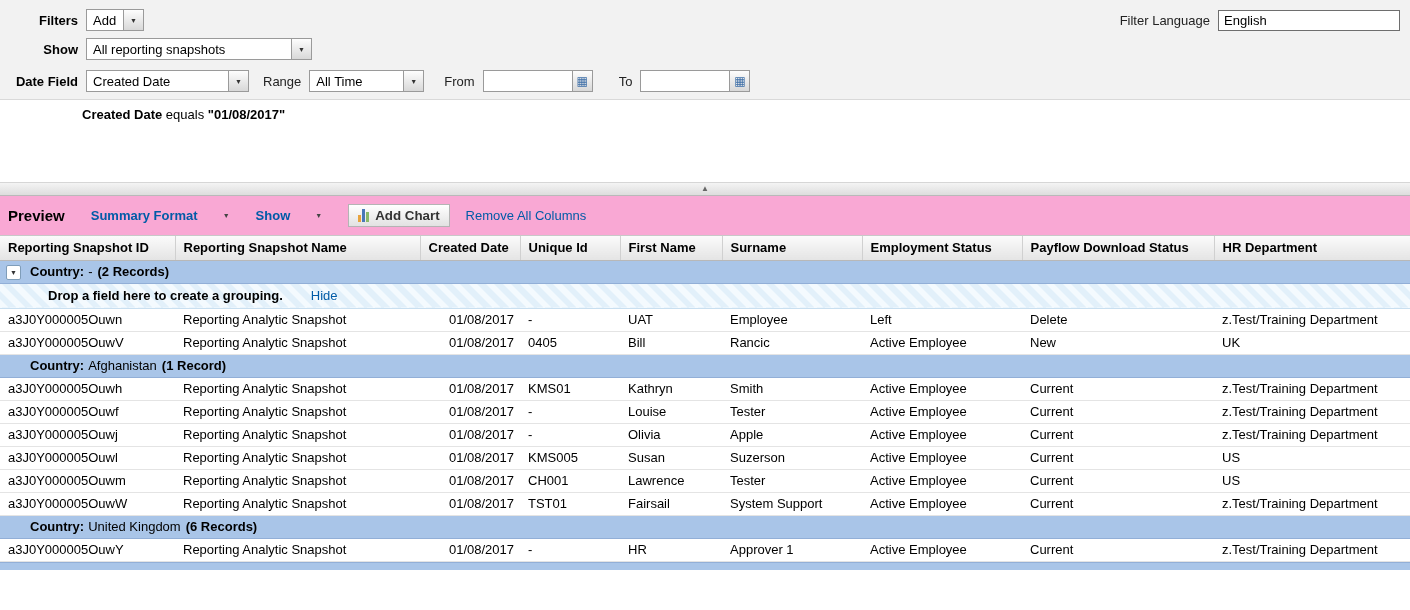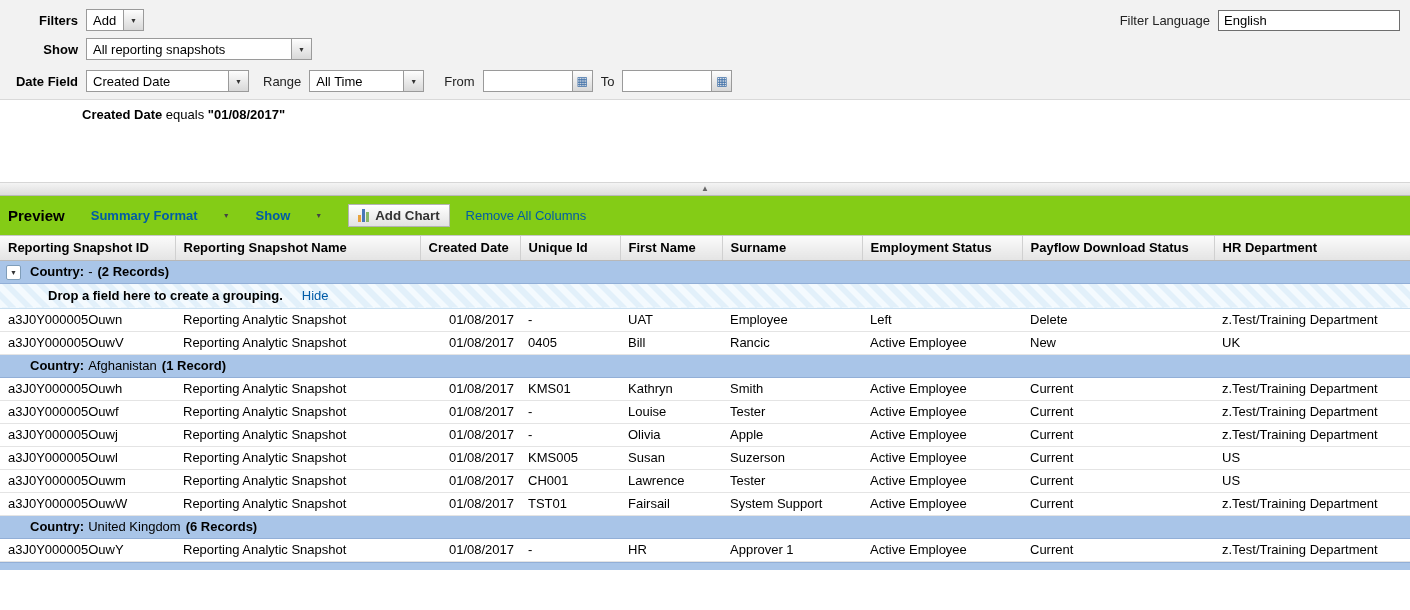--- a/index.html
+++ b/index.html
@@ -33,21 +33,21 @@
   .criteria-area { height:82px; background:#fff; padding:7px 0 0 82px; }
   .crit-field, .crit-value { font-weight:bold; }
   .crit-op { font-weight:normal; }
 
   
   .splitter { height:14px; background:linear-gradient(#F4F4F4,#DDDDDD); border-top:1px solid #D6D6D6;
      border-bottom:1px solid #B9B9B9; display:flex; align-items:center; justify-content:center; cursor:row-resize; }
   .splitter .grip { font-size:8px; color:#666; line-height:1; }
 
   
-  .toolbar { height:40px; display:flex; align-items:center; padding-left:8px; background:#84cc16; border-bottom:1px solid #C8C8C8; }
+  .toolbar { height:40px; display:flex; align-items:center; padding-left:8px; background:#f9a8d4; border-bottom:1px solid #C8C8C8; }
   .preview-title { font-size:15px; font-weight:bold; margin-right:26px; }
   .tb-link { color:#015BA7; font-weight:bold; cursor:pointer; white-space:nowrap; }
   .tb-caret { font-size:7px; color:#444; margin-left:6px; }
   .tb-group { display:flex; align-items:center; margin-right:26px; cursor:pointer;gap:19px; }
   .add-chart-btn { display:inline-flex; align-items:center; height:23px; padding:0 9px; margin-right:16px;
      border:1px solid #B4B4B4; border-radius:0; background:linear-gradient(#FFFFFF,#E2E2E2);
      font-weight:bold; color:#333; cursor:pointer; }
   .chart-icon { display:inline-flex; align-items:flex-end; gap:1px; height:13px; margin-right:6px; }
   .chart-icon i { display:block; width:3px; }
   .chart-icon .b1 { height:7px; background:#E8A33D; }
@@ -69,21 +69,21 @@
   .g-label { font-weight:bold; margin-right:4px; }
   .g-value { font-weight:normal; margin-right:5px; }
   .g-count { font-weight:bold; }
   .toggle { position:absolute; left:6px; top:4px; width:15px; height:15px; background:#fff;
      border:1px solid #7F9DB9; border-radius:2px; display:flex; align-items:center; justify-content:center; cursor:pointer; }
   .toggle .tri { font-size:7px; color:#333; line-height:1; }
   tr.drop-row td { height:25px; padding-left:48px;
      background:repeating-linear-gradient(45deg,#F4FAFE 0 6px,#E2F0FA 6px 12px);
      border-bottom:1px solid #C9DFF0; }
   .drop-text { font-weight:bold; }
-  .hide-link { color:#015BA7; margin-left:19px; cursor:pointer; text-decoration:none; }
+  .hide-link { color:#015BA7; margin-left:28px; cursor:pointer; text-decoration:none; }
 
   .bottom-sliver { height:8px; background:#A9C5E8; border-top:1px solid #92AFD7; }
 </style>
 </head>
 <body>
 
 <div class="filters-panel">
   <div class="filter-row r1">
     <span class="f-label">Filters</span>
     <span class="combo w-add">
@@ -122,21 +122,21 @@
           <span>▼</span>
         </span>
     </span>
     <span class="inline-label" style="margin-left:20px">From</span>
     <span class="combo w-date">
       <span class="val"></span>
       <span class="cal-btn">
           <span>▦</span>
         </span>
     </span>
-    <span class="inline-label" style="margin-left:8px">To</span>
+    <span class="inline-label" style="margin-left:26px">To</span>
     <span class="combo w-date">
       <span class="val"></span>
       <span class="cal-btn">
           <span>▦</span>
         </span>
     </span>
   </div>
 </div>
 
 <div class="criteria-area">

